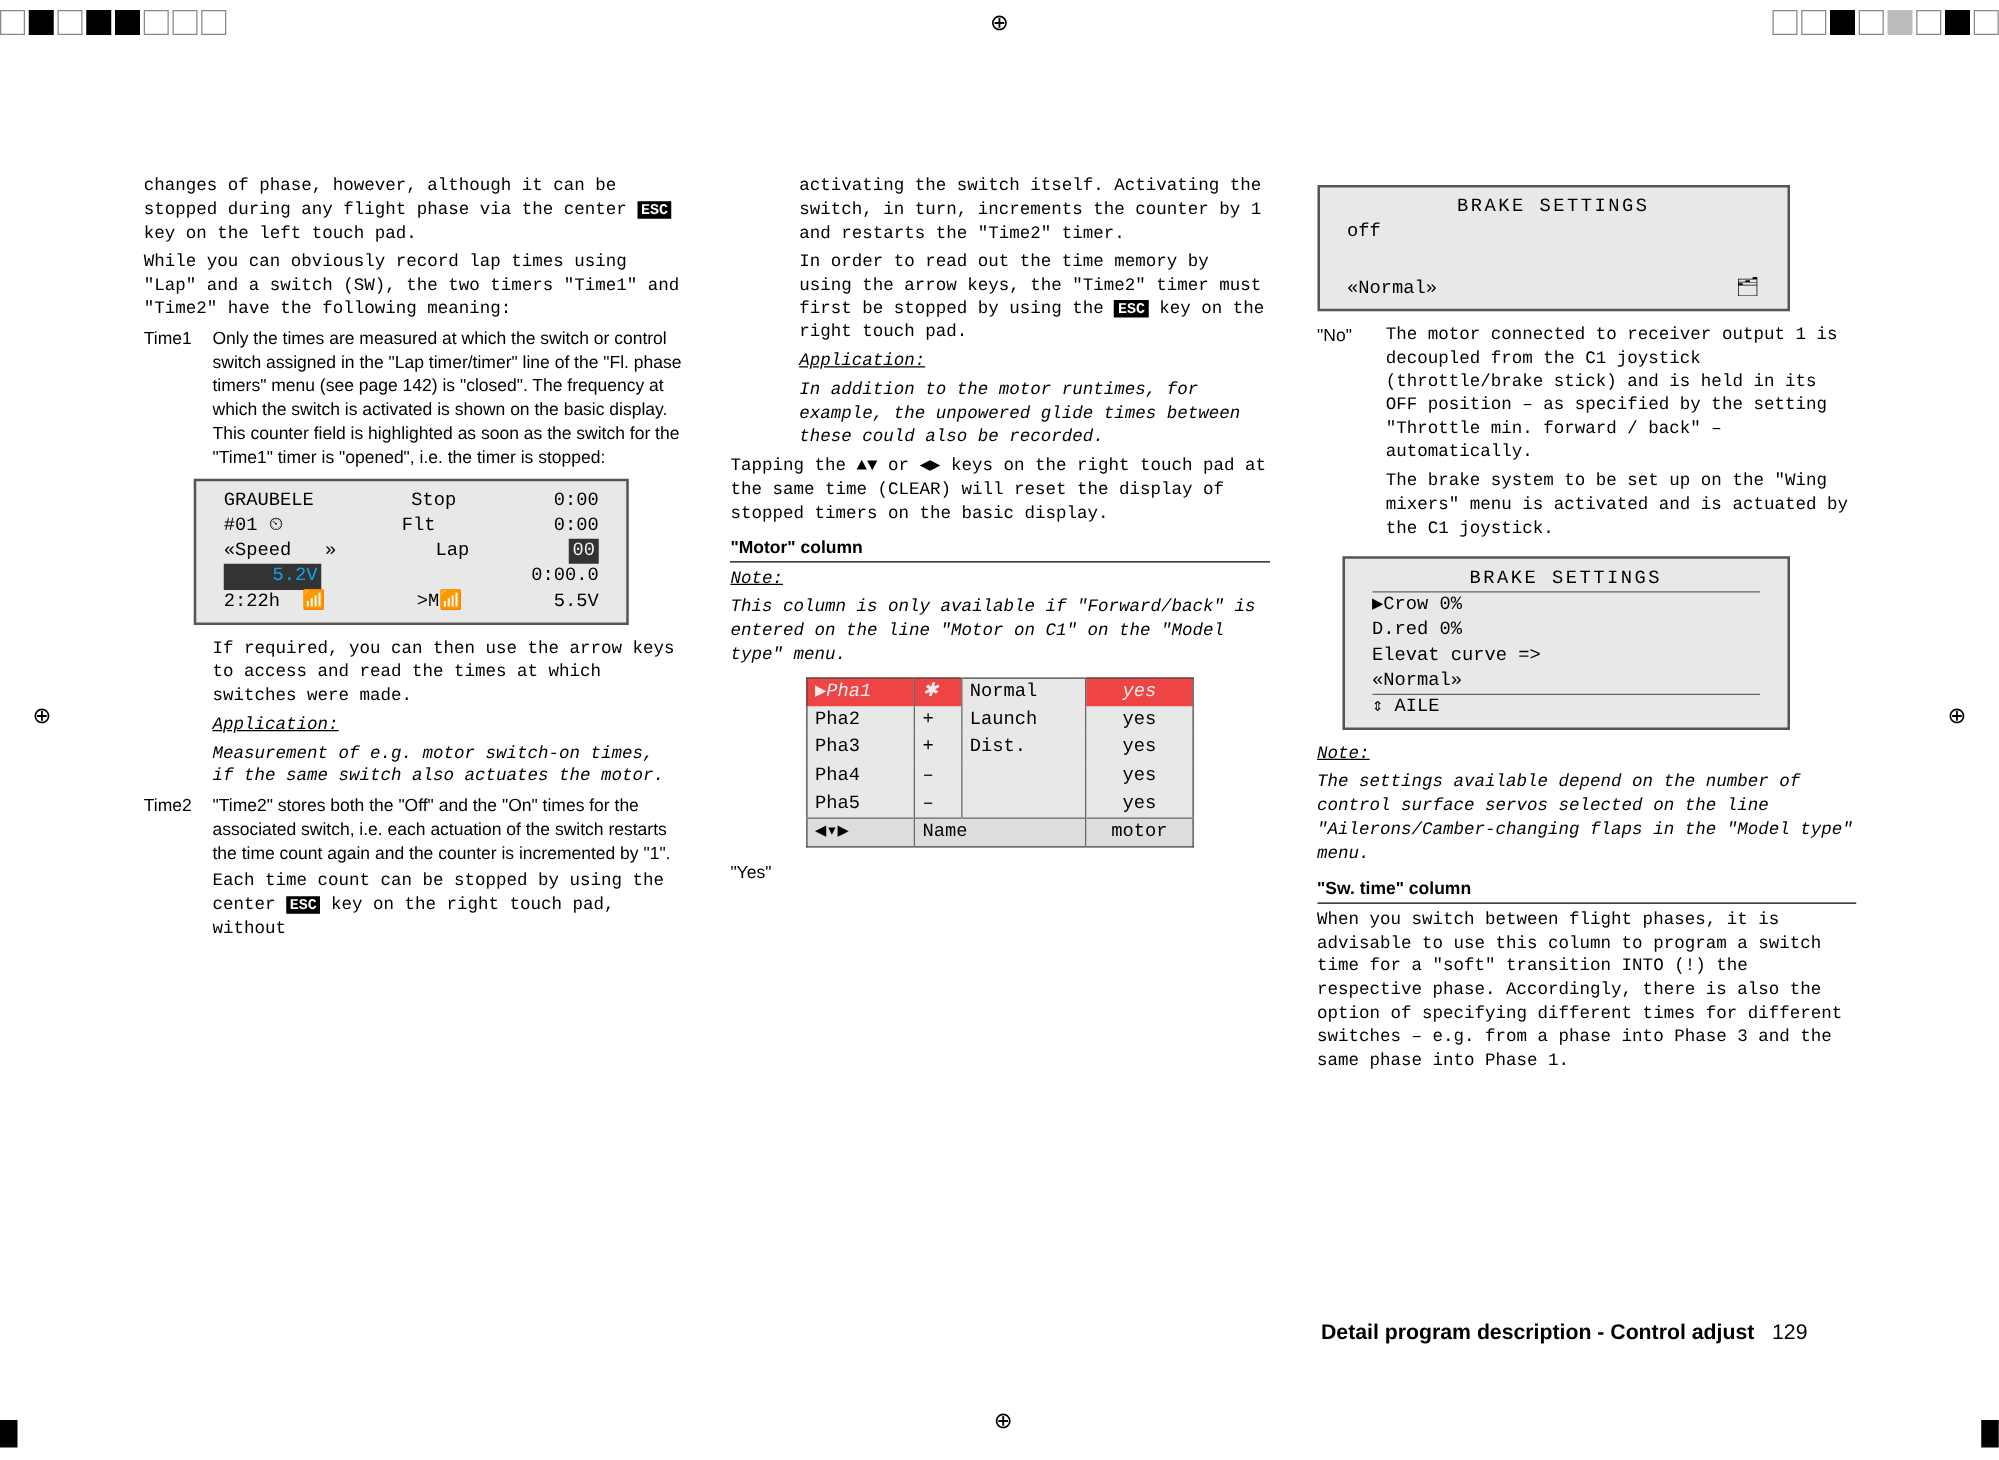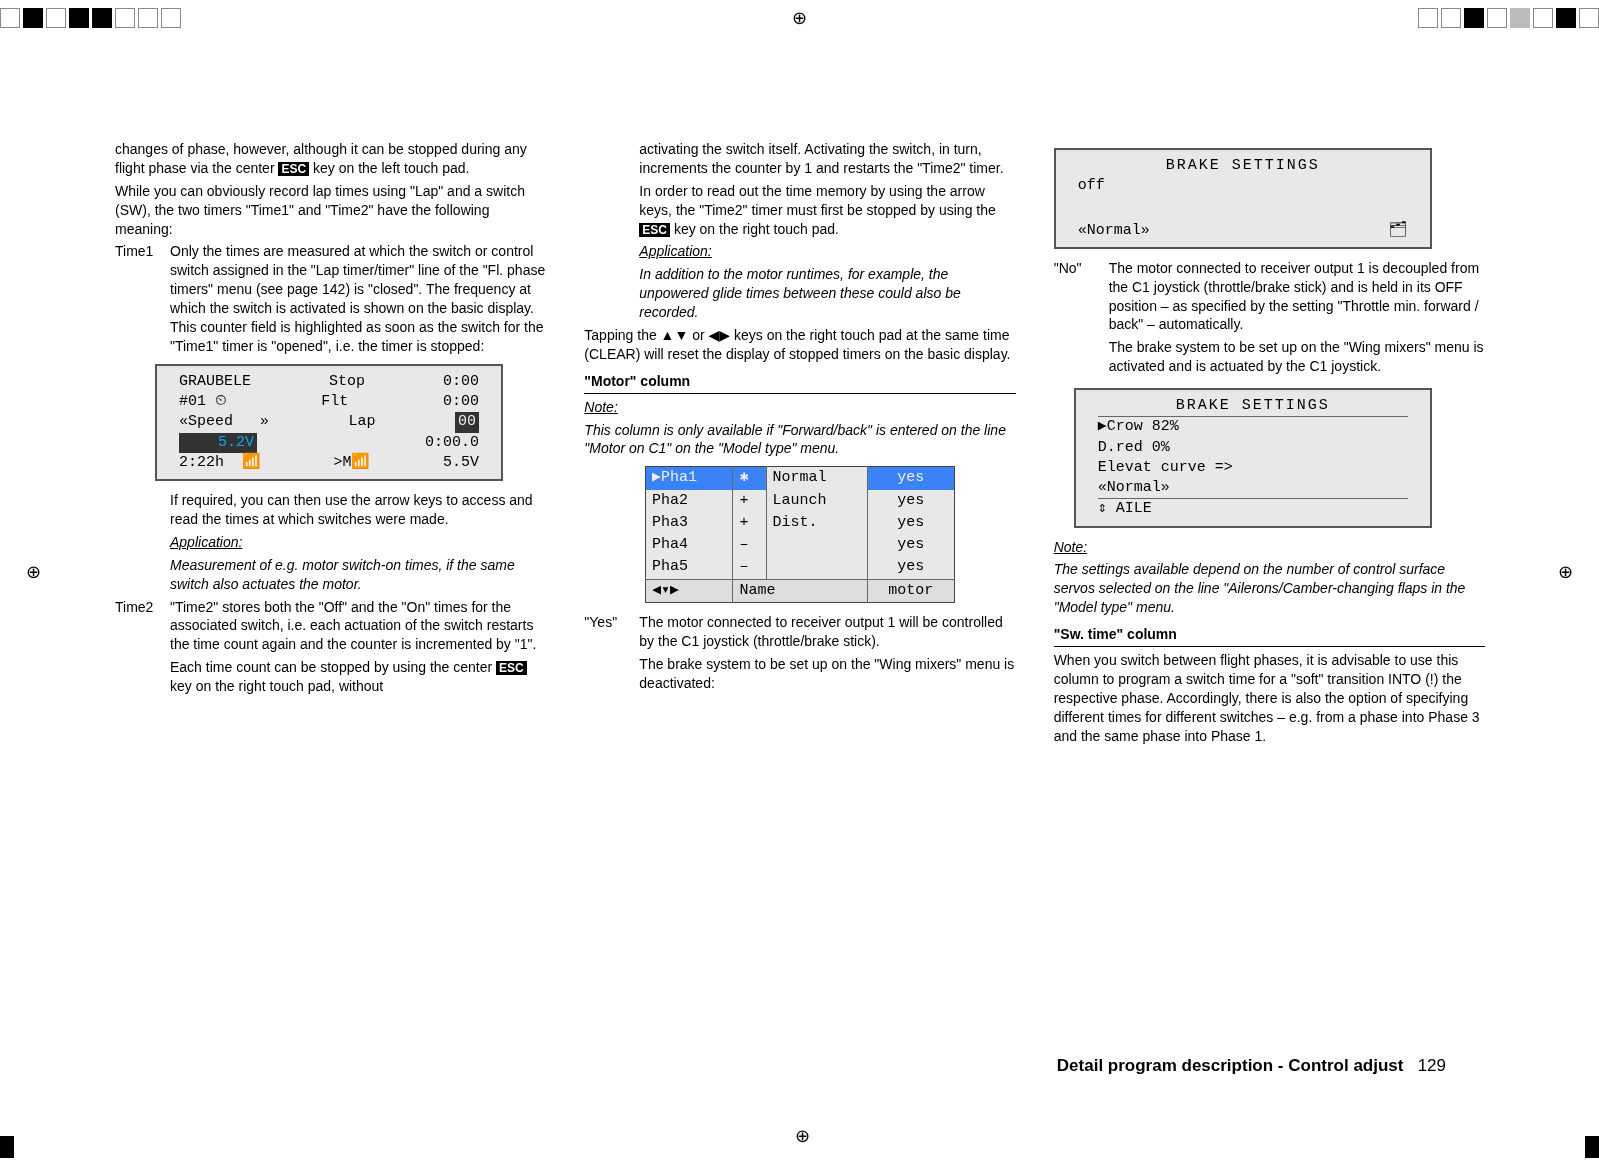--- a/index.html
+++ b/index.html
@@ -30,21 +30,21 @@
   .side-cross { position:absolute; font-size:18px;}
   .page {
     position: absolute;
     top: 140px;
     left: 115px;
     width: 1370px;
     display: flex;
     gap: 38px;
   }
   .col { flex: 1; }
-  p { margin: 0 0 4px 0; }
+  p { margin: 0 0 4px 0; font-family: Liberation Mono, monospace; }
   .term-block { display:flex; margin-bottom:4px;}
   .term { font-weight:normal; width:55px; flex-shrink:0;}
   .term-body { flex:1; }
   .indent { margin-left:55px; }
   .app-head { text-decoration: underline; font-style: italic; }
   .italic { font-style: italic; }
   .key { background:#000; color:#fff; padding:0 3px; font-weight:bold; font-size:12px;}
   .section-head { font-weight:bold; border-bottom:1px solid #000; padding-bottom:2px; margin:8px 0 4px 0;}
   .note-head { text-decoration:underline; font-style:italic; }
   .lcd {
@@ -61,21 +61,21 @@
   .lcd2 { margin-left:0; width:330px;}
   .lcd3 { margin-left:20px; width:310px;}
   .lcd-table {
     border:1.5px solid #444; background:#e8e8e8;
     font-family:"Courier New",monospace; font-size:15px;
     margin:8px auto 10px auto; width:310px;
     border-collapse:collapse;
   }
   .lcd-table td { padding:1px 6px; border-right:1px solid #666;}
   .lcd-table td:last-child{border-right:none; text-align:center;}
-  .lcd-table .hl { background:#3b82f6; color:#eee;}
+  .lcd-table .hl { background:#ef4444; color:#eee;font-style:italic;}
   .lcd-table .ft td{ border-top:1px solid #666; background:#ddd;}
   .qt { display:flex; margin:4px 0;}
   .qt-label{ width:55px; flex-shrink:0;}
   .qt-body{ flex:1;}
   .foot {
     position:absolute; bottom:90px; right:153px;
     font-size:17px;
   }
   .foot b{font-weight:bold;}
   .bar {
@@ -198,24 +198,20 @@
       <tr class="ft">
             <td>◀▾▶</td>
             <td colspan="2" style="text-align:left">Name</td>
             <td>motor</td>
           </tr>
     </tbody>
       </table>
 
     <div class="qt">
       <div class="qt-label">"Yes"</div>
-      <div class="qt-body">
-        <p>The motor connected to receiver output 1 will be controlled by the C1 joystick (throttle/brake stick).</p>
-        <p>The brake system to be set up on the "Wing mixers" menu is deactivated:</p>
-      </div>
     </div>
   </div>
 
   <div class="col">
     <div class="lcd lcd2">
       <div style="text-align:center; letter-spacing:2px;">BRAKE  SETTINGS</div>
       <div style="">off</div>
       <div style="height:24px;"></div>
       <div class="lcd-row"><span>«Normal»</span><span>🗂</span></div>
     </div>
@@ -223,21 +219,21 @@
     <div class="qt">
       <div class="qt-label">"No"</div>
       <div class="qt-body">
         <p>The motor connected to receiver output 1 is decoupled from the C1 joystick (throttle/brake stick) and is held in its OFF position – as specified by the setting "Throttle min. forward / back" – automatically.</p>
         <p>The brake system to be set up on the "Wing mixers" menu is activated and is actuated by the C1 joystick.</p>
       </div>
     </div>
 
     <div class="lcd lcd3">
       <div style="text-align:center; letter-spacing:2px; border-bottom:1px solid #666;">BRAKE  SETTINGS</div>
-      <div>▶Crow    82%</div>
+      <div>▶Crow    0%</div>
       <div>  D.red   0%</div>
       <div>  Elevat curve          =&gt;</div>
       <div>«Normal»</div>
       <div style="border-top:1px solid #666;">   ⇕      AILE</div>
     </div>
 
     <p class="note-head">Note:</p>
     <p class="italic">The settings available depend on the number of control surface servos selected on the line "Ailerons/Camber-changing flaps in the "Model type" menu.</p>
 
     <div class="section-head">"Sw. time" column</div>

